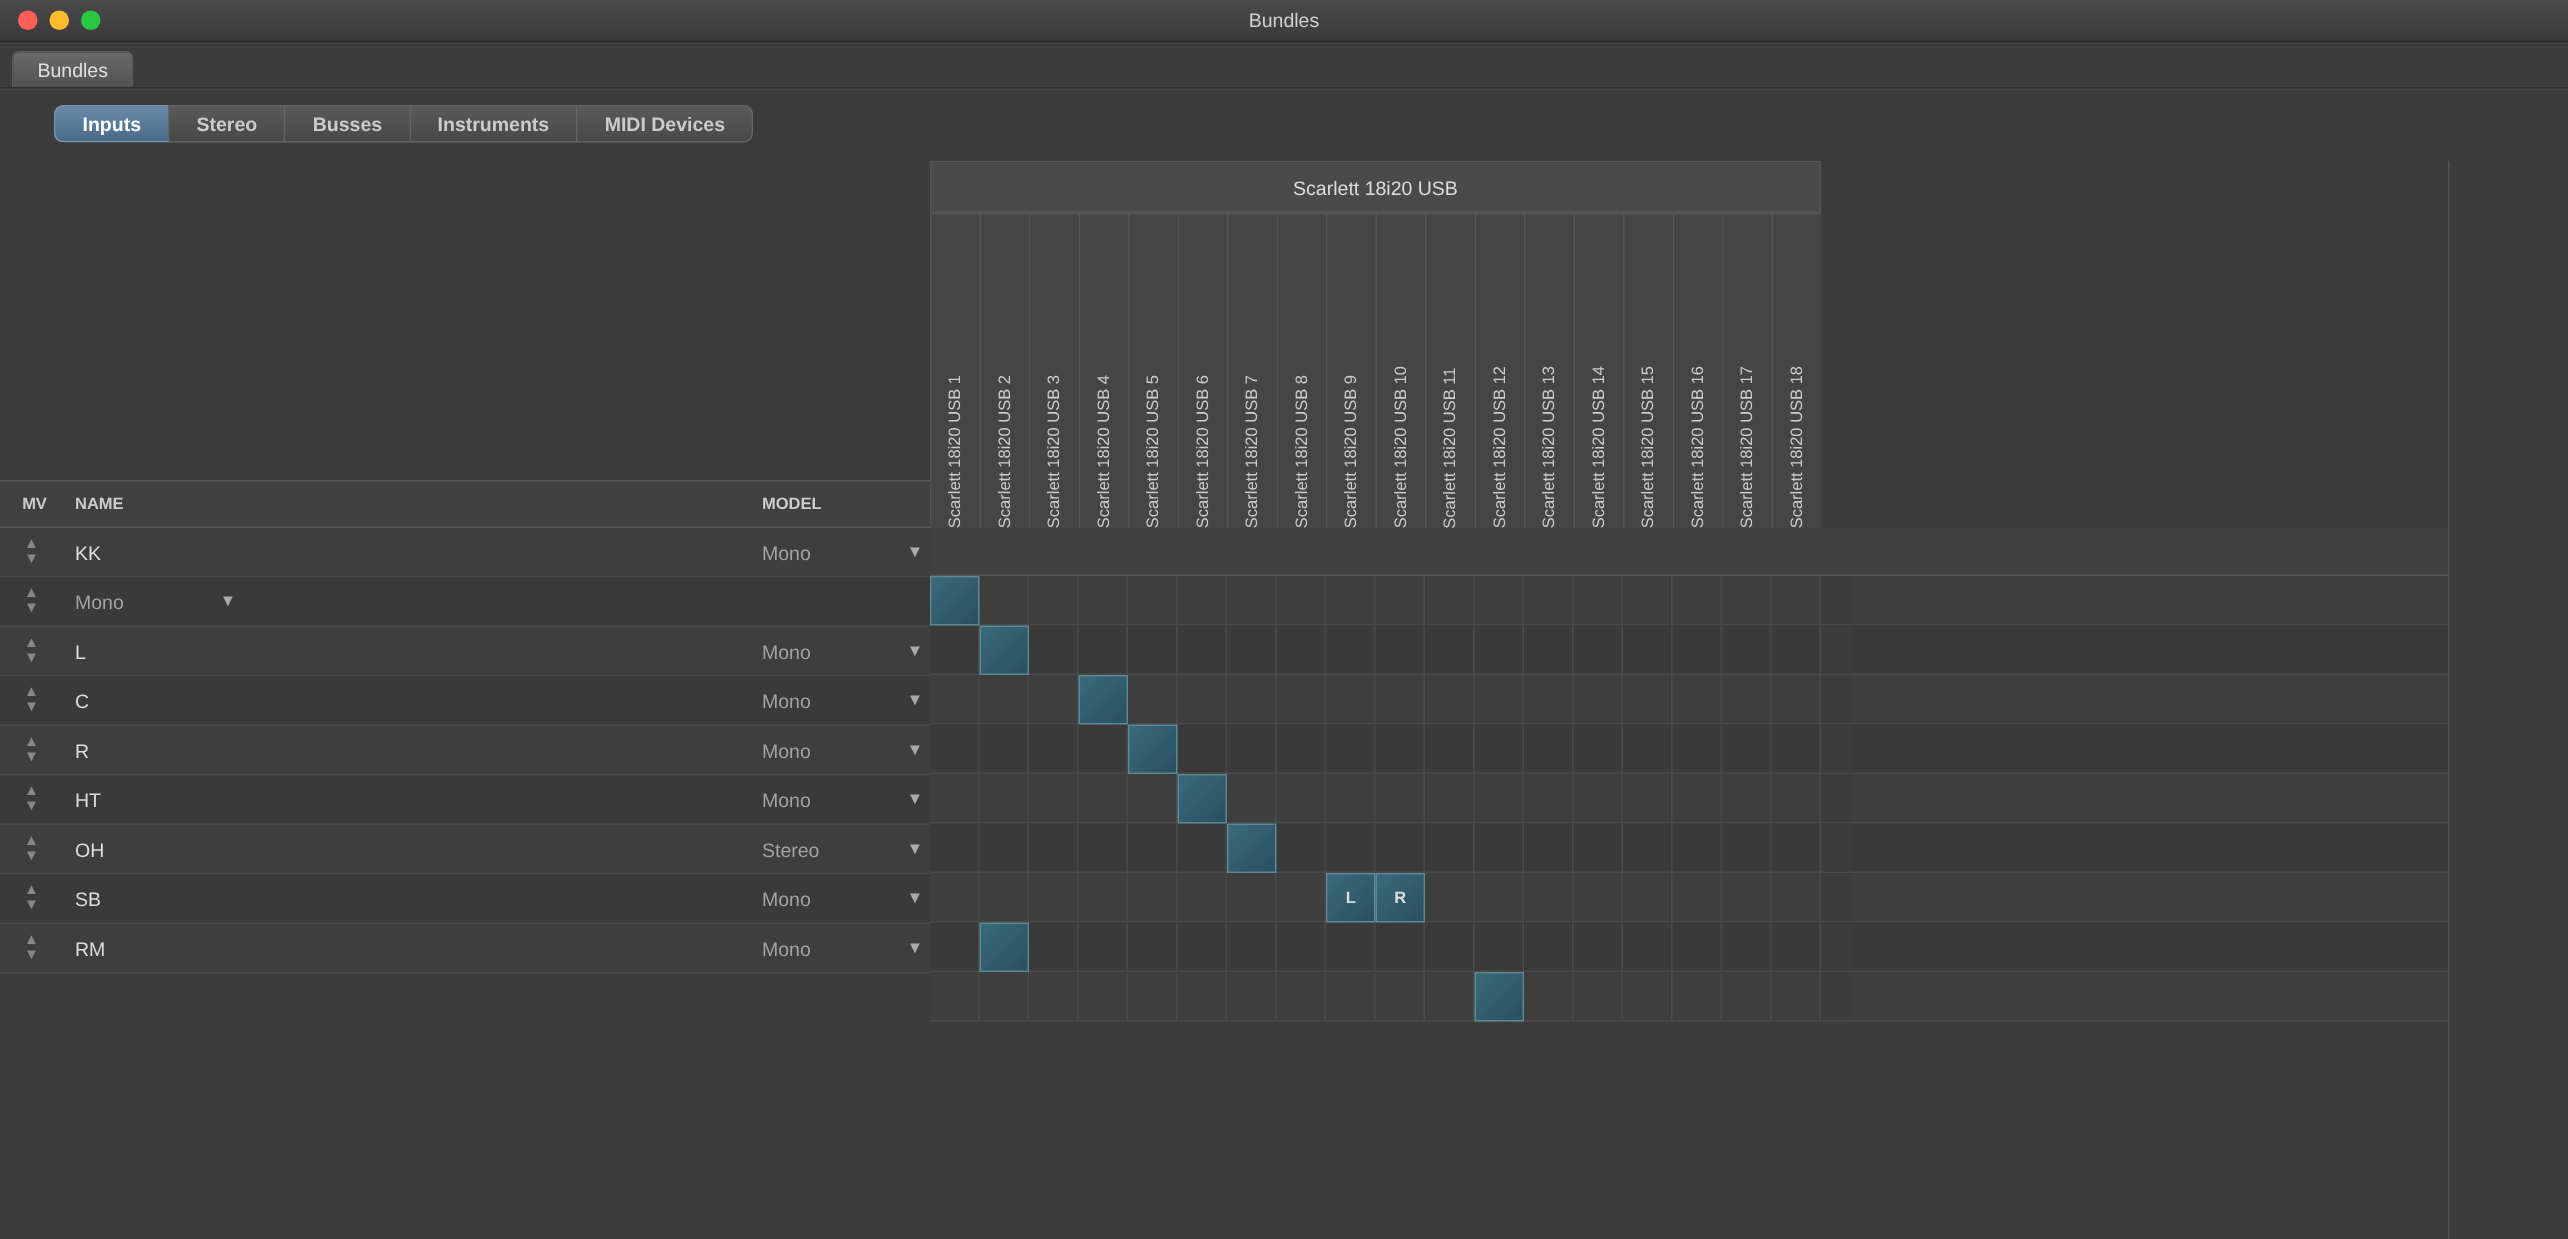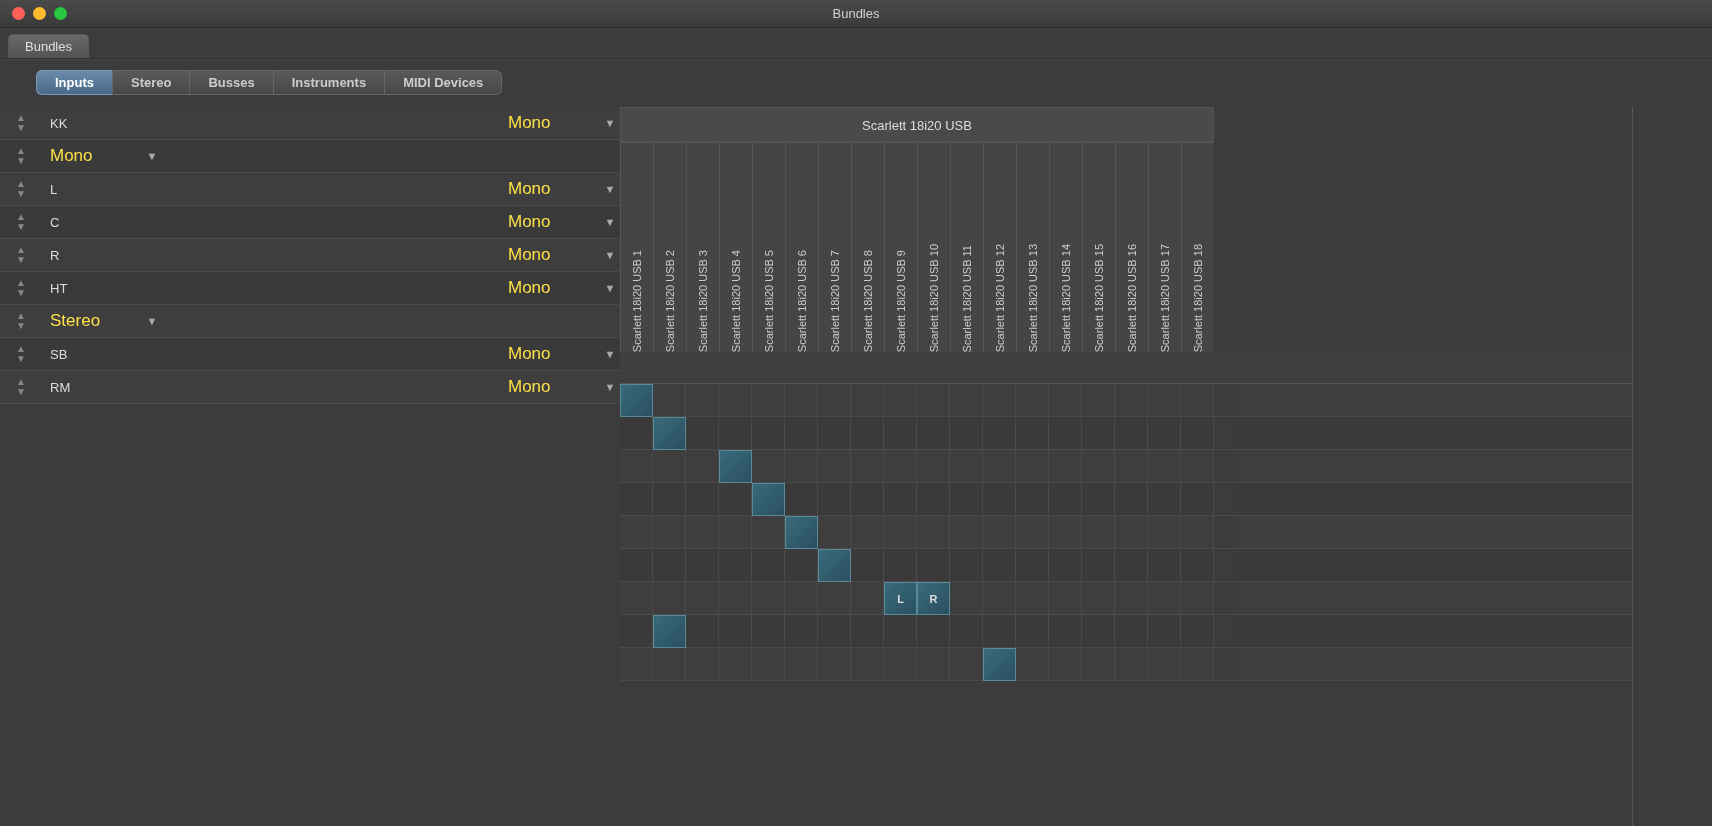--- a/index.html
+++ b/index.html
@@ -238,22 +238,22 @@
       line-height: 1;
     }
     .row-name {
       flex: 1;
       font-size: 13px;
       color: #ddd;
       padding-left: 8px;
     }
     .row-model {
       width: 100px;
-      font-size: 17px;
-      color: #fde047;
+      font-size: 13px;
+      color: #a3a3a3;
       padding-left: 8px;
     }
     .row-dropdown {
       width: 20px;
       font-size: 11px;
       color: #aaa;
       cursor: pointer;
       display: flex;
       align-items: center;
       justify-content: center;
@@ -370,20 +370,28 @@
       <div class="sub-tab">Stereo</div>
       <div class="sub-tab">Busses</div>
       <div class="sub-tab">Instruments</div>
       <div class="sub-tab">MIDI Devices</div>
     </div>
 
     <div class="matrix-container">
 
       <div class="left-col">
 
+        <div class="left-top-area">
+
+          <div class="row-headers">
+            <div class="rh-mv">MV</div>
+            <div class="rh-name">NAME</div>
+            <div class="rh-model">MODEL</div>
+          </div>
+        </div>
 
         <div class="data-rows" id="data-rows">
         <div class="data-row">
               <div class="row-mv">
                 <div class="mv-arrows">▲<br>▼</div>
               </div>
               <div class="row-name">KK</div>
               <div class="row-model">Mono</div>
               <div class="row-dropdown">▼</div>
             </div>
@@ -423,20 +431,21 @@
                 <div class="mv-arrows">▲<br>▼</div>
               </div>
               <div class="row-name">HT</div>
               <div class="row-model">Mono</div>
               <div class="row-dropdown">▼</div>
             </div>
             <div class="data-row">
               <div class="row-mv">
                 <div class="mv-arrows">▲<br>▼</div>
               </div>
+              <div class="row-name">OH</div>
               <div class="row-model">Stereo</div>
               <div class="row-dropdown">▼</div>
             </div>
             <div class="data-row">
               <div class="row-mv">
                 <div class="mv-arrows">▲<br>▼</div>
               </div>
               <div class="row-name">SB</div>
               <div class="row-model">Mono</div>
               <div class="row-dropdown">▼</div>

